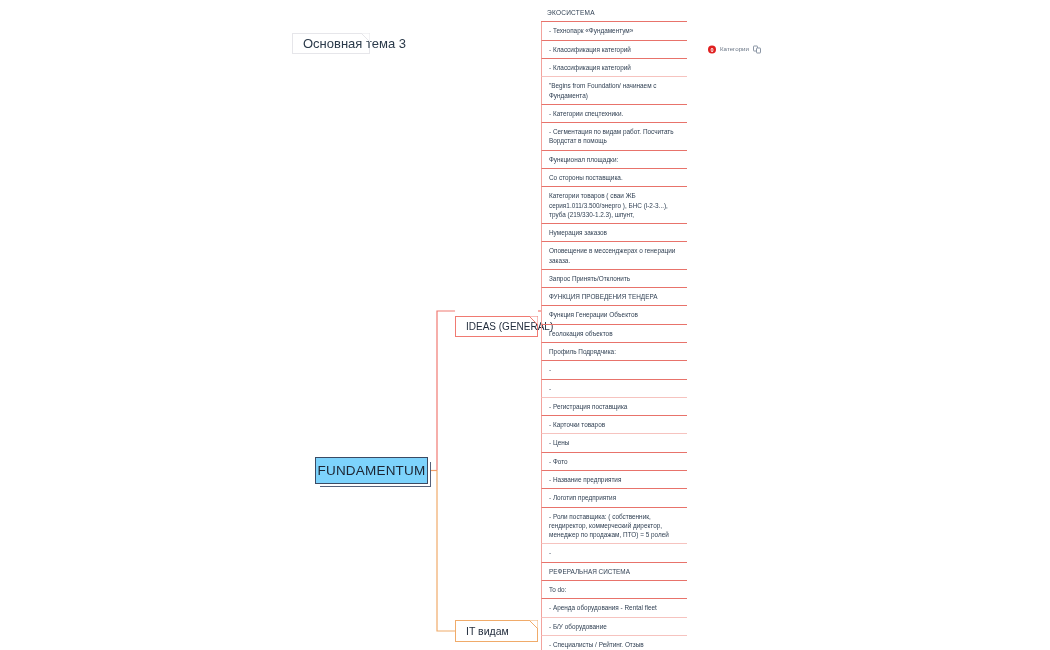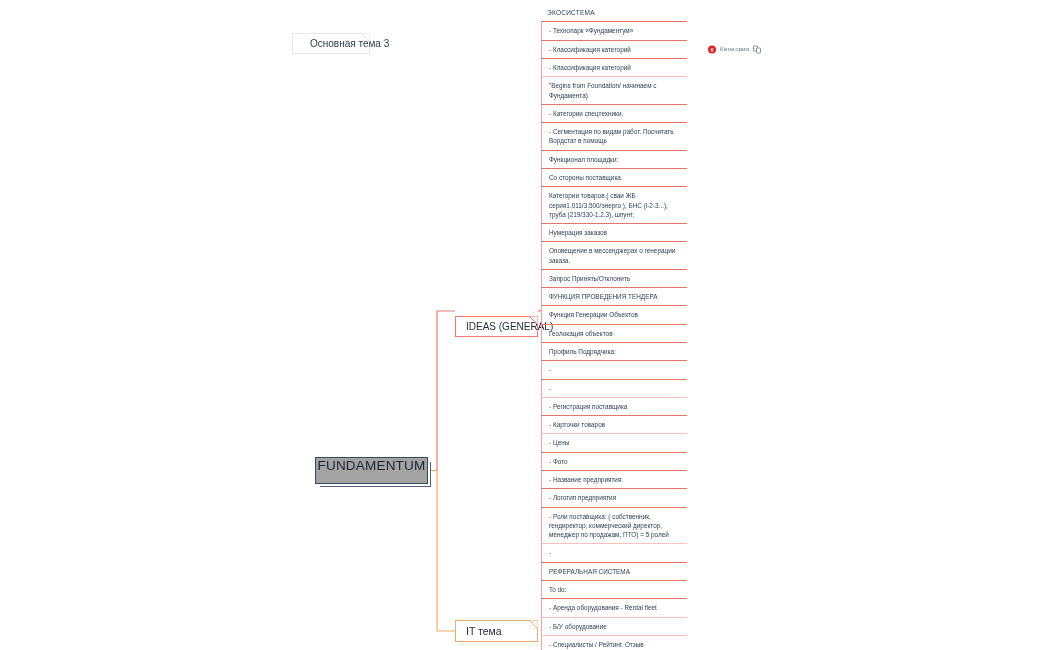--- a/index.html
+++ b/index.html
@@ -35,24 +35,24 @@
 
   
   .root-node {
     position: absolute;
     left: 315px;
     top: 457px;
     width: 113px;
     height: 27px;
     box-sizing: border-box;
     border: 1.4px solid #3b4a63;
-    background: #a3a3a3;
+    background: #7dd3fc;
     box-shadow: 3px 3px 0 -1px #ffffff, 4px 4px 0 -1px #55617a;
     display: flex;
-    align-items: flex-start;
+    align-items: center;
     justify-content: center;
   }
   .root-node .label {
     font-size: 13.5px;
     letter-spacing: 0.2px;
     color: #1c2533;
     white-space: nowrap;
   }
 
   
@@ -94,21 +94,21 @@
     border: 1.2px solid #f0ab6a;
   }
 
   #node-theme3 {
     left: 292px;
     top: 33px;
     width: 78px;
     height: 21px;
     border: 1px solid #e6e6ea;
   }
-  #node-theme3 .label { font-size: 10px; color: #2b3a4a; margin-left: 7px; }
+  #node-theme3 .label { font-size: 13px; color: #2b3a4a; }
 
   
   #list {
     position: absolute;
     left: 541px;
     top: 4px;
     width: 146px;
   }
   .list-item {
     position: relative;
@@ -206,21 +206,21 @@
   </div>
 
   <div class="branch-node" id="node-ideas">
     <span class="label">IDEAS (GENERAL)</span>
     <svg class="fold" viewBox="0 0 9 9">
       <path d="M0 0 L9 0 L9 9 Z" fill="#ffffff" stroke="#f07a72" stroke-width="1"></path>
     </svg>
   </div>
 
   <div class="branch-node" id="node-it">
-    <span class="label">IT тема</span>
+    <span class="label">IT видам</span>
     <svg class="fold" viewBox="0 0 9 9">
       <path d="M0 0 L9 0 L9 9 Z" fill="#ffffff" stroke="#f0ab6a" stroke-width="1"></path>
     </svg>
   </div>
 
   <div class="branch-node" id="node-theme3">
     <span class="label">Основная тема 3</span>
     <svg class="fold" viewBox="0 0 9 9">
       <path d="M0 0 L9 0 L9 9 Z" fill="#ffffff" stroke="#e6e6ea" stroke-width="1"></path>
     </svg>

